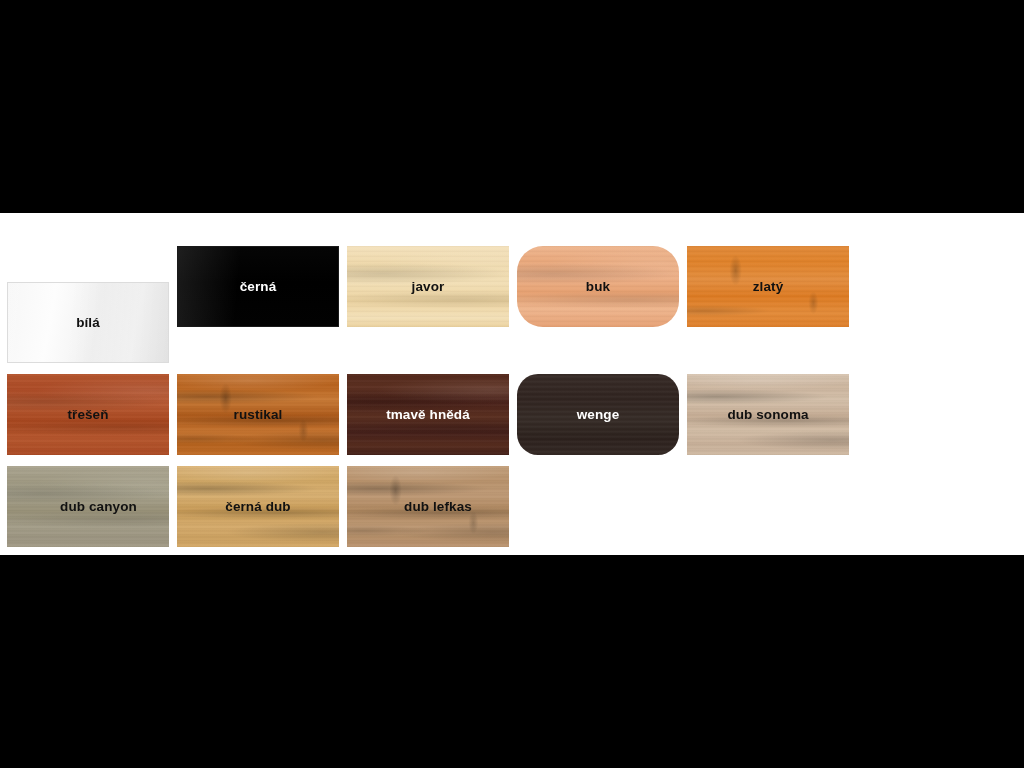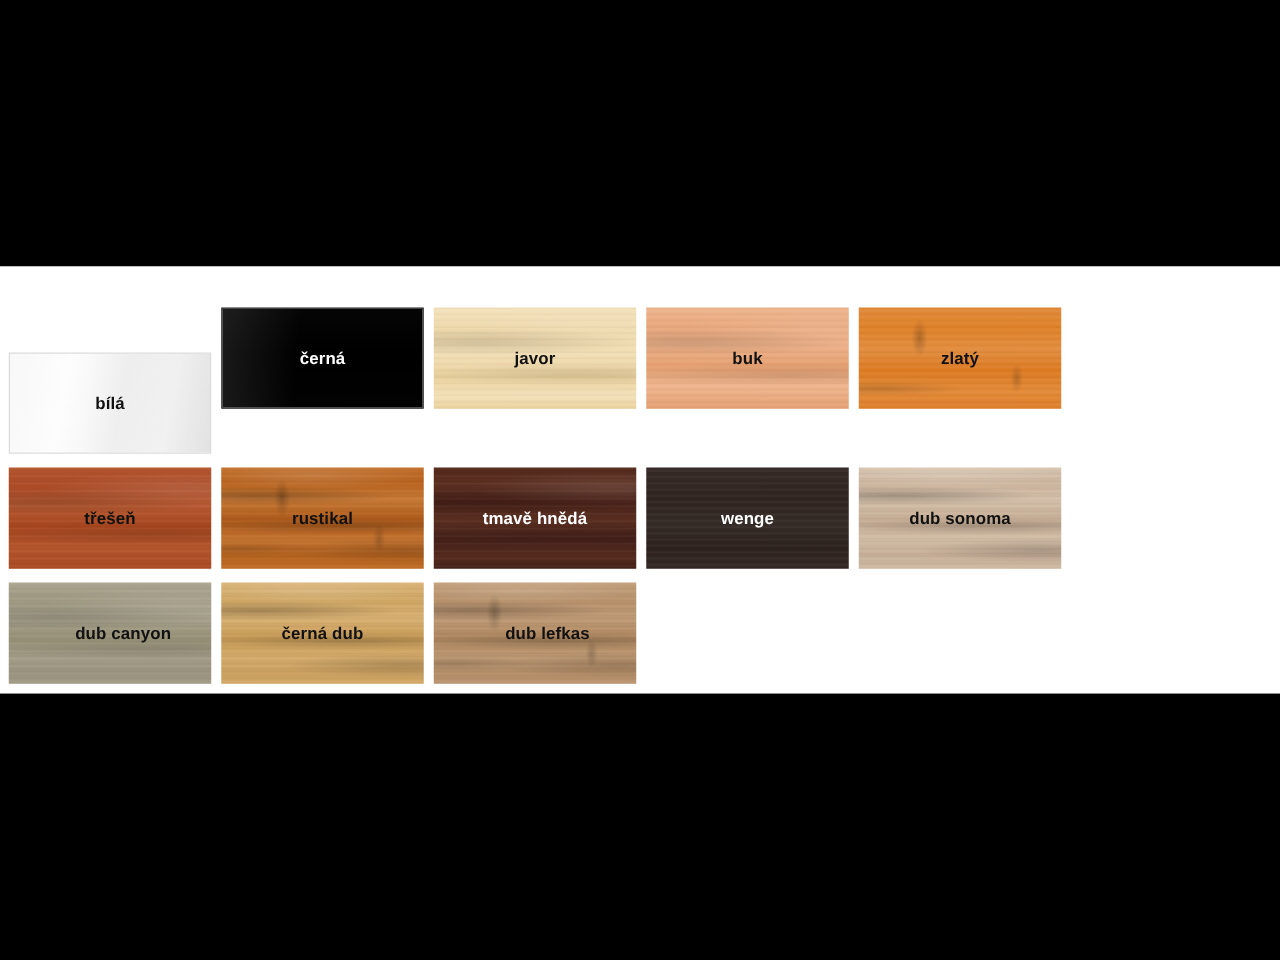--- a/index.html
+++ b/index.html
@@ -66,35 +66,37 @@
   }
   .sw-cerna {
     background:linear-gradient(180deg,#050505 0%,#000000 45%,#020202 100%);
     border:1px solid #1a1a1a;
   }
   .sw-javor {
     background:linear-gradient(180deg,#f4e2bd 0%,#efd9ab 22%,#f2dfb6 45%,#ecd3a0 68%,#f3e0b8 88%,#ebd29e 100%);
   }
   .sw-buk {
     background:linear-gradient(180deg,#eeb68f 0%,#e9a87c 18%,#edb189 38%,#e6a071 58%,#eeb58d 78%,#e5a074 100%);
+    border-radius:26px;
   }
   .sw-olse {
     background:linear-gradient(180deg,#e18a3a 0%,#df8129 20%,#e28d3f 42%,#dc7a22 62%,#e28a38 82%,#dd7f2b 100%);
   }
   .sw-tresen {
     background:linear-gradient(180deg,#b4552e 0%,#ad4c27 18%,#b85a33 38%,#a8471f 58%,#b5562d 80%,#aa4a24 100%);
   }
   .sw-rustikal {
     background:linear-gradient(180deg,#c2702c 0%,#b9641f 15%,#c87a36 32%,#ad5a1a 52%,#c57430 72%,#b6631e 88%,#c06d28 100%);
   }
   .sw-tmave-hneda {
     background:linear-gradient(180deg,#53281b 0%,#5c3021 16%,#492119 34%,#5a2f20 52%,#45201a 72%,#562c1e 88%,#432018 100%);
   }
   .sw-wenge {
     background:linear-gradient(180deg,#362a26 0%,#302420 30%,#352b26 55%,#2c211d 80%,#332824 100%);
+    border-radius:21px;
   }
   .sw-dub-sonoma {
     background:linear-gradient(180deg,#d7c5b1 0%,#cdb69f 16%,#d4c0aa 33%,#c6ad95 52%,#d2bda6 70%,#c8b099 86%,#cfb9a2 100%);
   }
   .sw-dub-canyon {
     background:linear-gradient(180deg,#aba591 0%,#a09a83 18%,#a7a28d 36%,#989178 55%,#a49e89 74%,#9b9480 90%,#a29b86 100%);
     padding-left:21px;
   }
   .sw-zlaty-dub {
     background:linear-gradient(180deg,#dbb477 0%,#d0a765 18%,#d8b072 36%,#c89b57 55%,#d5ab6c 74%,#cba060 90%,#d4a968 100%);

